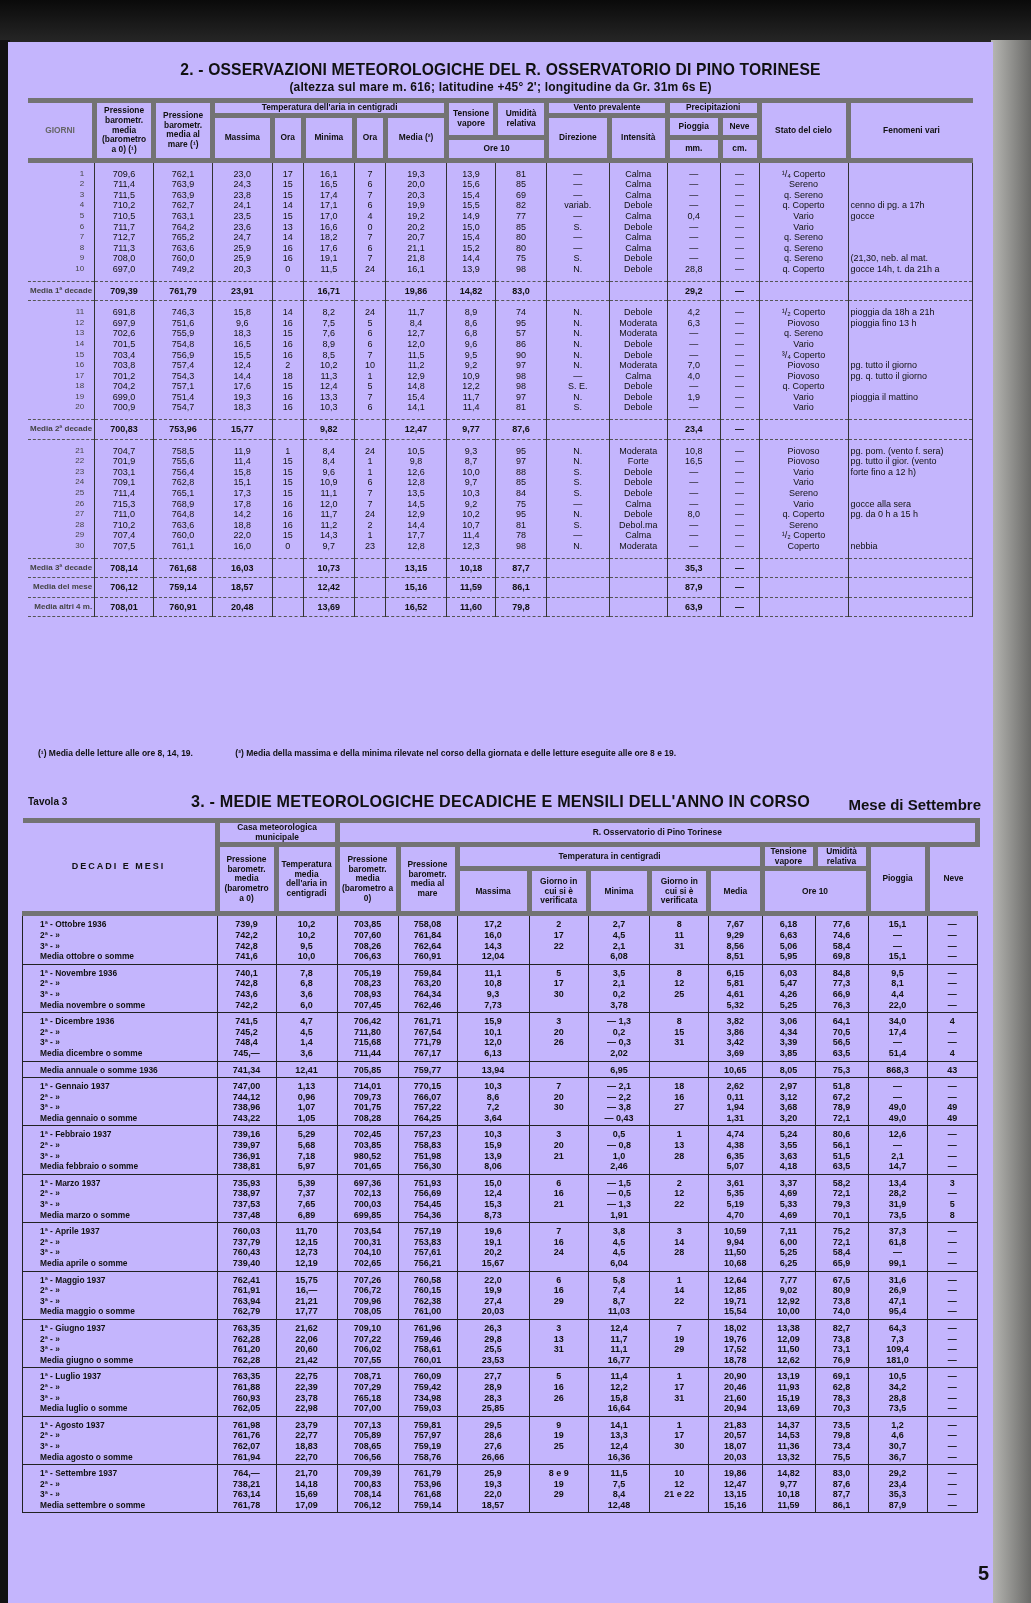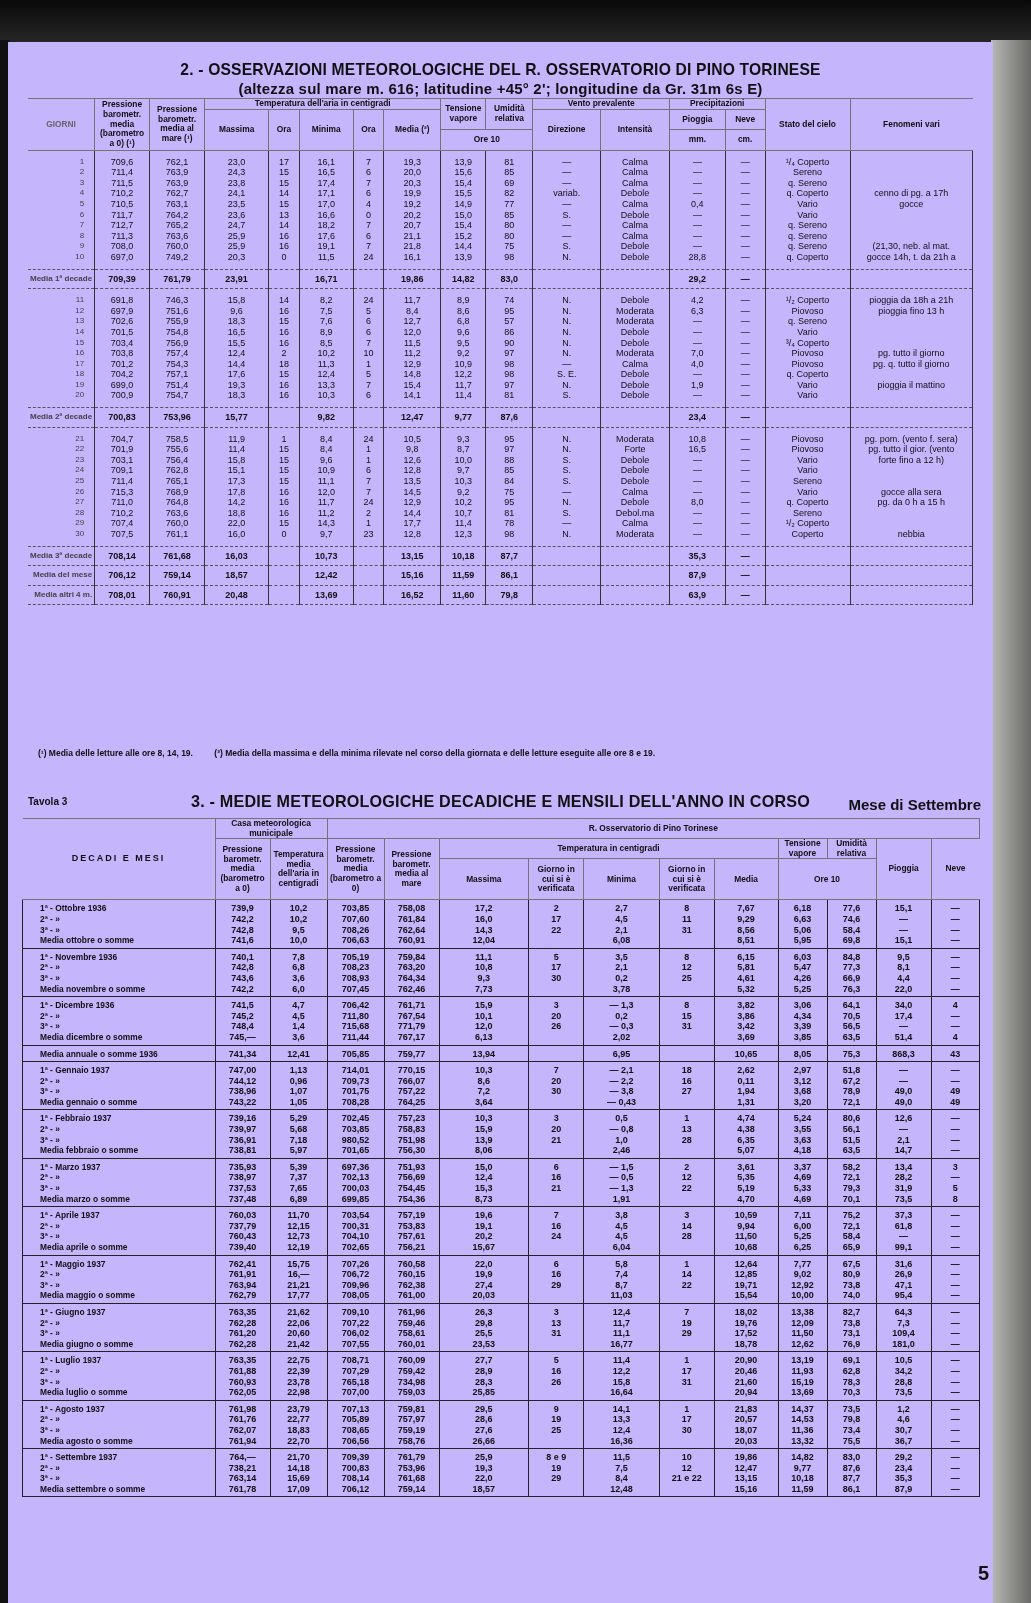--- a/index.html
+++ b/index.html
@@ -3,30 +3,30 @@
 <meta charset="utf-8">
 <style>
   html,body{margin:0;padding:0;}
   body{width:1031px;height:1603px;background:#1a1a1a;font-family:"Liberation Sans",sans-serif;color:#111;overflow:hidden;position:relative;}
   .page{position:absolute;left:8px;top:42px;width:985px;height:1561px;background:#c4b5fd;text-decoration:underline;}
   .topshade{position:absolute;left:0;top:0;width:1031px;height:48px;background:linear-gradient(#0a0a0a,#2a2a2a);}
   .rightedge{position:absolute;right:0;top:40px;width:40px;height:1563px;background:linear-gradient(90deg,#b8b8b4,#6a6a68);}
   .leftedge{position:absolute;left:0;top:40px;width:10px;height:1563px;background:#111;}
   .title{position:absolute;left:0;width:985px;text-align:center;font-weight:bold;letter-spacing:.2px;}
   .t2title{top:18px;font-size:17px;transform:scaleX(.92);}
-  .t2sub{top:38px;font-size:15px;}
+  .t2sub{top:38px;font-size:12px;}
   table{border-collapse:collapse;position:absolute;font-size:9px;}
   td,th{padding:0 2px;text-align:center;vertical-align:middle;line-height:10.6px;white-space:nowrap;}
-  th{font-weight:bold;font-size:8.4px;line-height:9.6px;border:1px solid #737373;margin-top:24px;}
+  th{font-weight:bold;font-size:8.4px;line-height:9.6px;border:5px solid #737373;margin-top:24px;}
   .t2 td{border-left:1px solid #333;border-right:1px solid #333;}
   .t2 td.lbl{border-left:none;text-align:right;padding-right:10px;font-size:8px;color:#444;}
   .t2 tr.sep td{border-top:1px dashed #555;border-bottom:1px dashed #555;padding:4px 2px;font-weight:bold;}
   .t2 tr.first td{padding-top:6px;}
   .t2 tr.last td{padding-bottom:6px;}
-  .t2 td.l{text-align:center;}
+  .t2 td.l{text-align:left;}
   .foot{position:absolute;left:30px;top:706px;font-size:8.5px;font-weight:bold;}
   .t3title{top:750px;font-size:17px;transform:scaleX(.95);}
   .tavola{position:absolute;left:20px;top:754px;font-size:10px;font-weight:bold;}
   .mese{position:absolute;right:12px;top:754px;font-size:15px;font-weight:bold;}
   .t3 td{border-left:1px solid #222;border-right:1px solid #222;font-weight:bold;font-size:9px;line-height:10.6px;}
   .t3 td.lbl{text-align:left;padding-left:17px;font-size:8.4px;}
   .t3 tr.blkend td{border-bottom:1px solid #222;padding-bottom:2px;}
   .t3 tr.blkstart td{padding-top:3px;}
   .pageno{position:absolute;right:4px;top:1520px;font-size:20px;font-weight:bold;}
 </style>
@@ -702,21 +702,21 @@
           <td>63,9</td>
           <td>—</td>
           <td></td>
           <td class="l"></td>
         </tr>
       </tbody>
   </table>
 
   <div class="foot">
     <span>(¹) Media delle letture alle ore 8, 14, 19.</span>
-    <span style="margin-left:19px">(²) Media della massima e della minima rilevate nel corso della giornata e delle letture eseguite alle ore 8 e 19.</span>
+    <span style="margin-left:40px">(²) Media della massima e della minima rilevate nel corso della giornata e delle letture eseguite alle ore 8 e 19.</span>
   </div>
 
   <div class="tavola">Tavola 3</div>
   <div class="title t3title">3. - MEDIE METEOROLOGICHE DECADICHE E MENSILI DELL'ANNO IN CORSO</div>
   <div class="mese">Mese di Settembre</div>
 
   <table class="t3" style="left:14px;top:776px;width:958px;">
     <thead>
       <tr>
         <th rowspan="3" style="border-left:none;width:188px;font-size:9px;letter-spacing:2px">DECADI E MESI</th>

